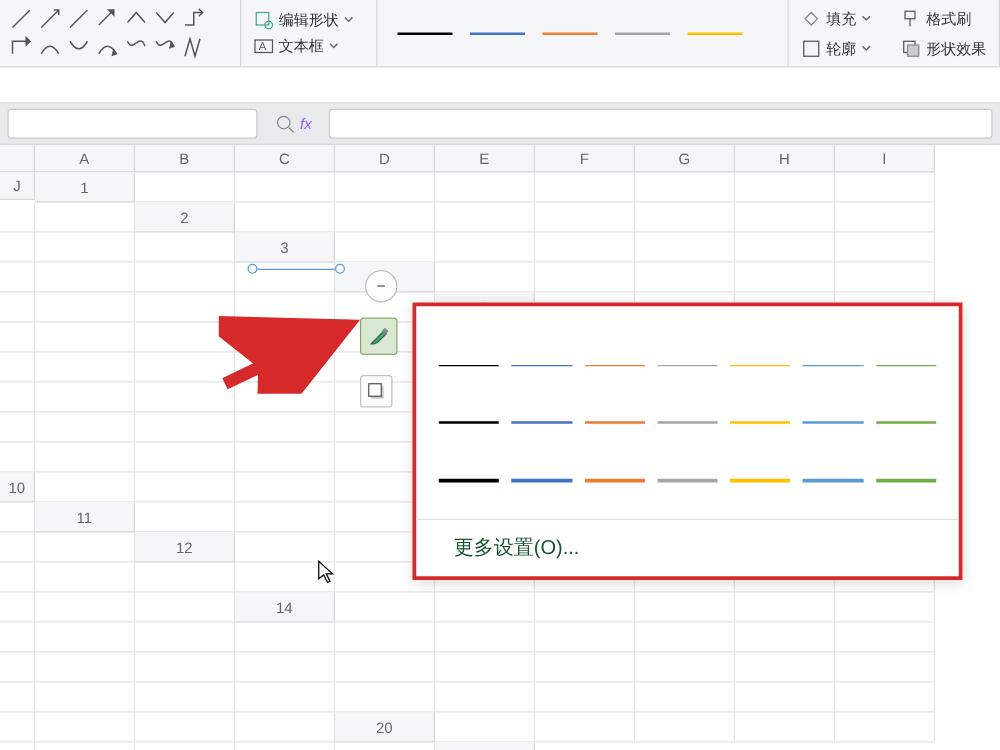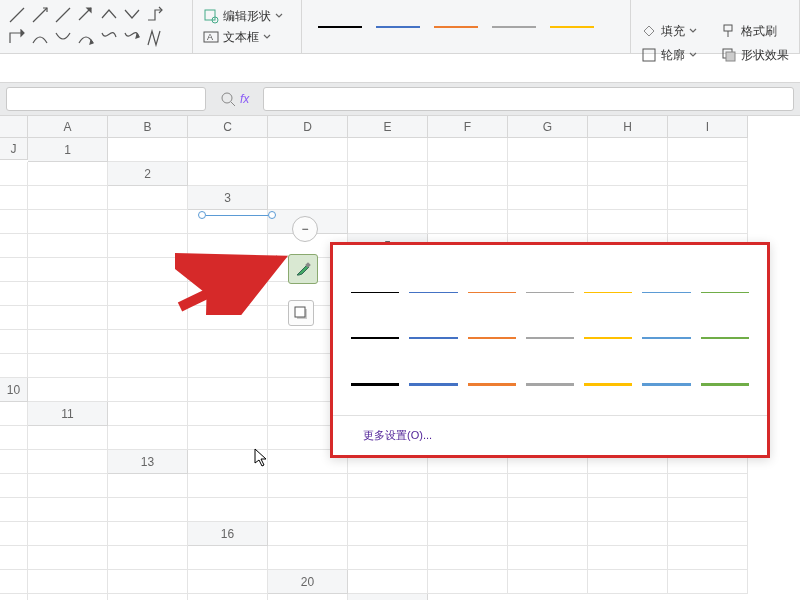--- a/index.html
+++ b/index.html
@@ -57,21 +57,21 @@
   gap: 14px;
   padding: 0 10px;
 }
 .ls { width: 44px; height: 0; border-top: 2px solid; }
 
 .ribbon-right {
   display: grid;
   grid-template-columns: auto auto;
   grid-auto-rows: 22px;
   gap: 2px 8px;
-  padding: 20px 6px;
+  padding: 4px 6px;
 }
 
 
 .fx-bar {
   height: 34px;
   margin-top: 28px; 
   background: #e9eaeb;
   border-top: 1px solid #d7d7d7;
   border-bottom: 1px solid #d7d7d7;
   display: flex;
@@ -169,22 +169,22 @@
   grid-template-columns: repeat(7, 1fr);
   grid-template-rows: repeat(3, 46px);
   column-gap: 10px;
   align-items: center;
 }
 .sw { height: 0; border-top-style: solid; }
 
 .panel .more {
   border-top: 1px solid #e0e0e0;
   padding: 12px 30px;
-  font-size: 11px;
-  color: #4c1d95;
+  font-size: 16px;
+  color: #14532d;
   cursor: pointer;
 }
 
 .cursor {
   position:absolute;
   left: 254px; top: 448px;
 }
 </style>
 </head>
 <body>
@@ -479,62 +479,62 @@
     <div class="cell"></div>
     <div class="cell"></div>
     <div class="cell"></div>
     <div class="cell"></div>
     <div class="cell"></div>
     <div class="cell"></div>
     <div class="cell"></div>
     <div class="cell"></div>
     <div class="cell"></div>
     <div class="cell"></div>
-    <div class="cell"></div>
-    <div class="cell"></div>
-    <div class="cell"></div>
-    <div class="cell"></div>
-    <div class="cell"></div>
-    <div class="cell"></div>
-    <div class="cell"></div>
-    <div class="cell"></div>
-    <div class="cell"></div>
-    <div class="cell"></div>
-    <div class="row-h">13</div>
-    <div class="cell"></div>
-    <div class="cell"></div>
-    <div class="cell"></div>
-    <div class="cell"></div>
-    <div class="cell"></div>
-    <div class="cell"></div>
-    <div class="cell"></div>
-    <div class="cell"></div>
-    <div class="cell"></div>
-    <div class="cell"></div>
-    <div class="cell"></div>
-    <div class="cell"></div>
-    <div class="cell"></div>
-    <div class="cell"></div>
-    <div class="cell"></div>
-    <div class="cell"></div>
-    <div class="cell"></div>
-    <div class="cell"></div>
-    <div class="cell"></div>
-    <div class="cell"></div>
-    <div class="cell"></div>
-    <div class="cell"></div>
-    <div class="cell"></div>
-    <div class="cell"></div>
-    <div class="cell"></div>
-    <div class="cell"></div>
-    <div class="cell"></div>
-    <div class="cell"></div>
-    <div class="cell"></div>
-    <div class="cell"></div>
-    <div class="row-h">16</div>
+    <div class="row-h">12</div>
+    <div class="cell"></div>
+    <div class="cell"></div>
+    <div class="cell"></div>
+    <div class="cell"></div>
+    <div class="cell"></div>
+    <div class="cell"></div>
+    <div class="cell"></div>
+    <div class="cell"></div>
+    <div class="cell"></div>
+    <div class="cell"></div>
+    <div class="cell"></div>
+    <div class="cell"></div>
+    <div class="cell"></div>
+    <div class="cell"></div>
+    <div class="cell"></div>
+    <div class="cell"></div>
+    <div class="cell"></div>
+    <div class="cell"></div>
+    <div class="cell"></div>
+    <div class="cell"></div>
+    <div class="row-h">14</div>
+    <div class="cell"></div>
+    <div class="cell"></div>
+    <div class="cell"></div>
+    <div class="cell"></div>
+    <div class="cell"></div>
+    <div class="cell"></div>
+    <div class="cell"></div>
+    <div class="cell"></div>
+    <div class="cell"></div>
+    <div class="cell"></div>
+    <div class="cell"></div>
+    <div class="cell"></div>
+    <div class="cell"></div>
+    <div class="cell"></div>
+    <div class="cell"></div>
+    <div class="cell"></div>
+    <div class="cell"></div>
+    <div class="cell"></div>
+    <div class="cell"></div>
+    <div class="cell"></div>
     <div class="cell"></div>
     <div class="cell"></div>
     <div class="cell"></div>
     <div class="cell"></div>
     <div class="cell"></div>
     <div class="cell"></div>
     <div class="cell"></div>
     <div class="cell"></div>
     <div class="cell"></div>
     <div class="cell"></div>

